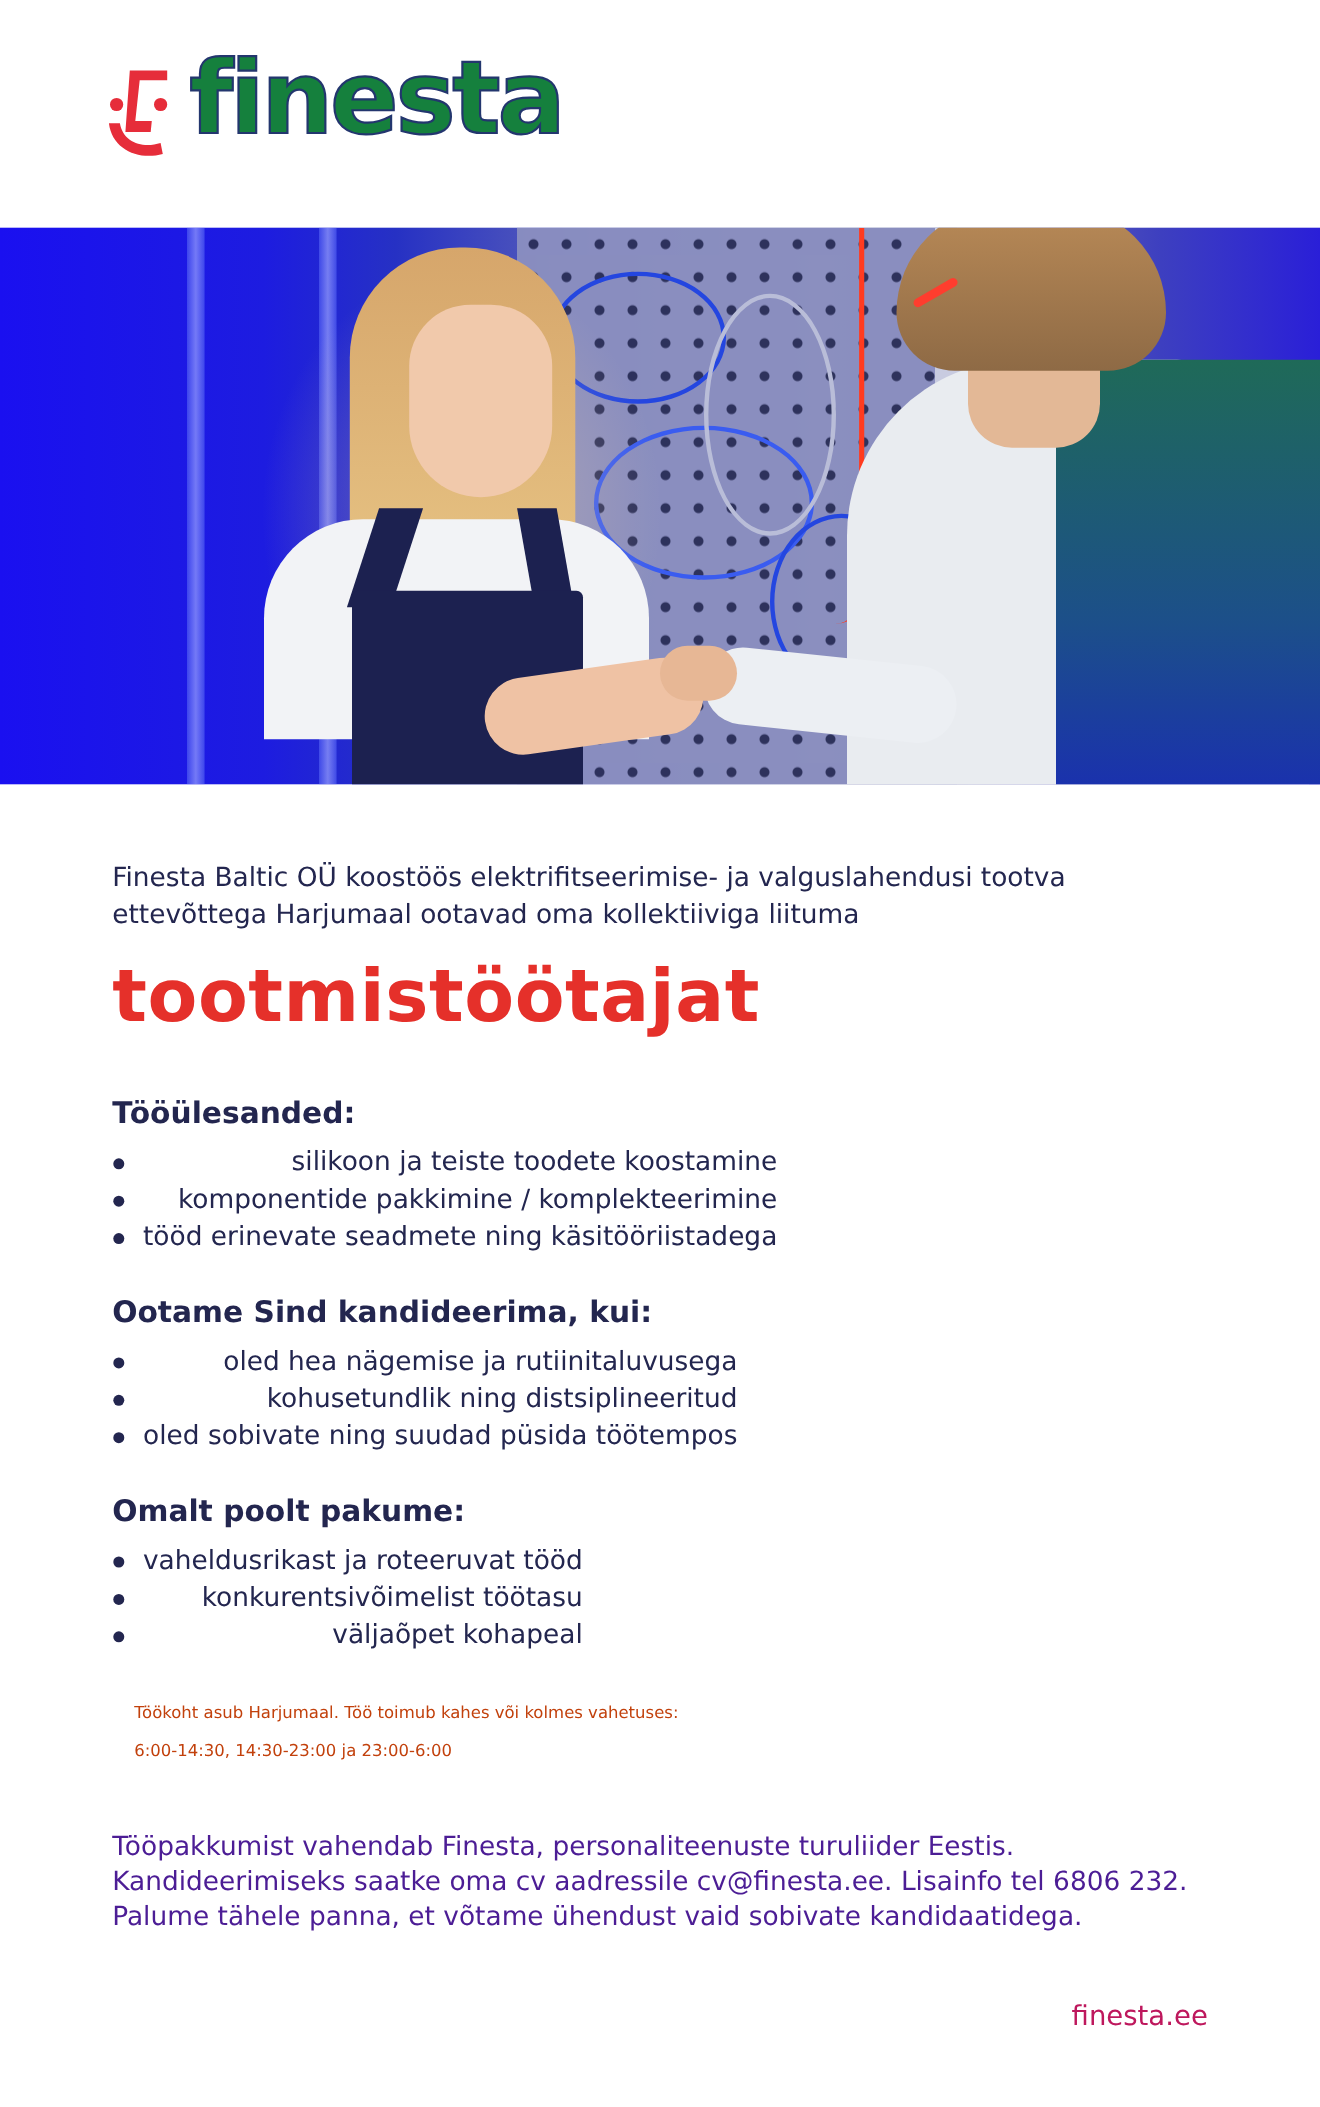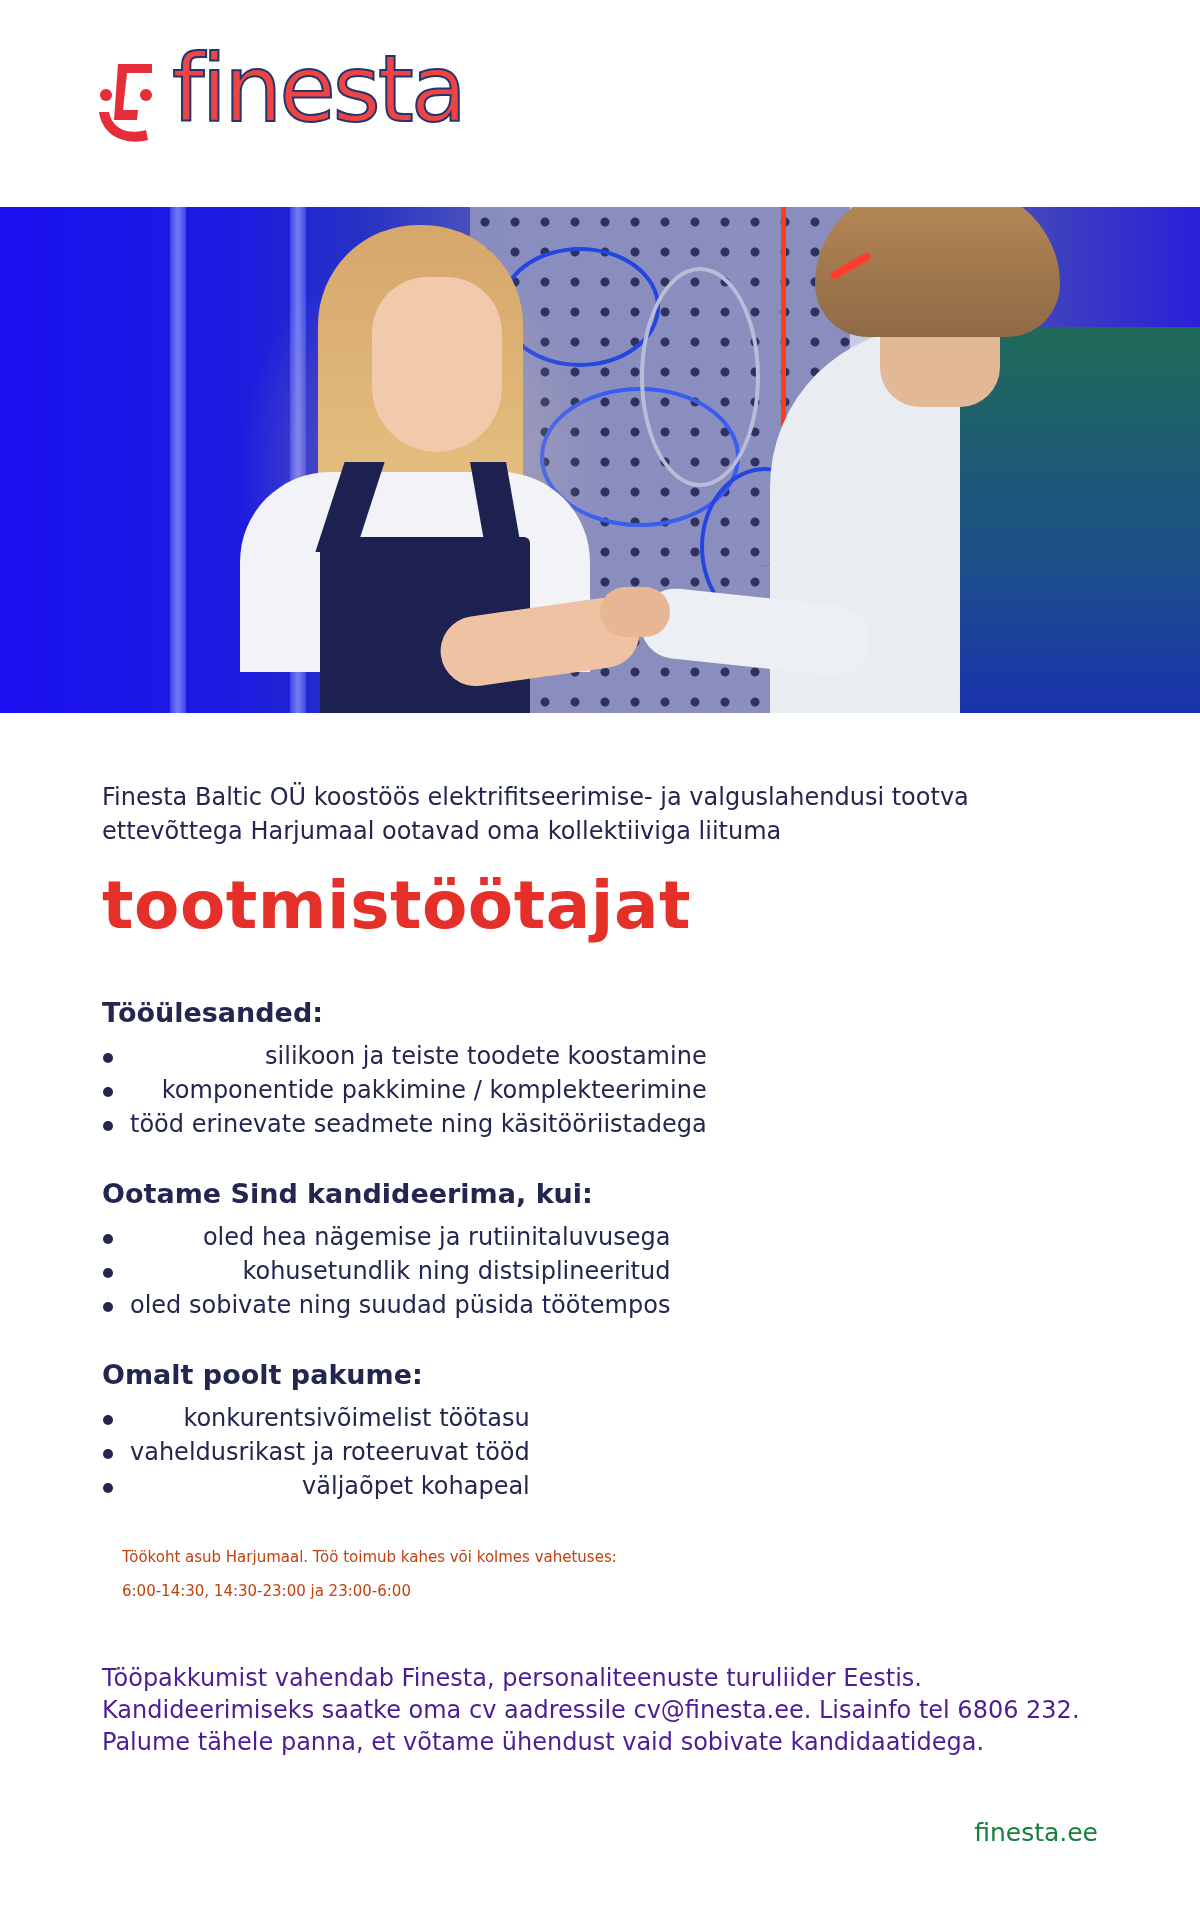--- a/index.html
+++ b/index.html
@@ -4,22 +4,22 @@
 <style>
   * { box-sizing: border-box; margin: 0; padding: 0; }
   html, body { width: 1200px; height: 1915px; background: #ffffff; overflow: hidden; }
   body { position: relative; font-family: "DejaVu Sans", "Liberation Sans", sans-serif; color: #23264f; }
 
   
   .logo { position: absolute; left: 96px; top: 58px; width: 390px; height: 92px; }
   .logo-mark { position: absolute; left: 0; top: 2px; width: 62px; height: 86px; }
   .logo-word {
     position: absolute; left: 76px; top: -14px;
-    font-family: "DejaVu Sans", sans-serif; font-size: 92px; font-weight: normal;
-    letter-spacing: -3px; color: #ef4444; line-height: 1;
+    font-family: "DejaVu Sans", sans-serif; font-size: 92px; font-weight: bold;
+    letter-spacing: -3px; color: #15803d; line-height: 1;
     -webkit-text-stroke: 2px #23366e;
   }
 
   
   .hero { position: absolute; left: 0; top: 207px; width: 1200px; height: 506px; overflow: hidden;
           background: linear-gradient(90deg, #1a10f0 0%, #1d1ce0 20%, #2631c4 30%, #5d63b8 45%, #7a7fb4 62%, #6f74ad 72%, #3d3fc0 88%, #2a1fd8 100%); }
   .hero .glow { position: absolute; left: 0; top: 0; width: 100%; height: 100%;
           background: radial-gradient(ellipse 260px 320px at 420px 260px, rgba(255,220,160,0.35), rgba(255,220,160,0) 70%); }
   .hero .pole { position: absolute; top: 0; width: 16px; height: 506px; background: linear-gradient(90deg, #4b58f0, #9aa3ff, #4b58f0); opacity: .7; }
   .hero .panel { position: absolute; left: 470px; top: 0; width: 400px; height: 506px;
@@ -55,21 +55,21 @@
   .bullets li { position: relative; padding-left: 28px; }
   .bullets li .dot { position: absolute; left: 1px; top: 14px; width: 10px; height: 10px; border-radius: 50%; background: #23264f; }
   .s1-title { top: 996px; }
   .s1-list  { top: 1039px; }
   .s2-title { top: 1177px; }
   .s2-list  { top: 1220px; }
   .s3-title { top: 1358px; }
   .s3-list  { top: 1401px; }
   .work-info { top: 1540px; font-size: 15px; line-height: 34px; color: #c2410c; margin-left: 20px; }
   .footer-note { top: 1662px; font-size: 24px; line-height: 32px; color: #4c1d95; }
-  .site-link { position: absolute; right: 102px; top: 1818px; font-size: 25px; color: #15803d; text-decoration: none; }
+  .site-link { position: absolute; right: 102px; top: 1818px; font-size: 25px; color: #be185d; text-decoration: none; }
 </style>
 </head>
 <body>
 
 <div class="logo">
   <svg class="logo-mark" viewBox="0 0 62 86">
     <path d="M22 4 H56 V13 H31 L27 50 H42 L41 60 H18 L22 4 Z" fill="#e62d3a"></path>
     <circle cx="10" cy="35" r="6" fill="#e62d3a"></circle>
     <circle cx="50" cy="35" r="6" fill="#e62d3a"></circle>
     <path d="M3 52 C 6 76, 30 86, 52 80 L 50 70 C 34 75, 16 70, 13 52 Z" fill="#e62d3a"></path>
@@ -122,22 +122,22 @@
 
 <h2 class="text section-title s2-title">Ootame Sind kandideerima, kui:</h2>
 <ul class="text bullets s2-list">
   <li><span class="dot"></span><span>oled hea nägemise ja rutiinitaluvusega</span></li>
   <li><span class="dot"></span><span>kohusetundlik ning distsiplineeritud</span></li>
   <li><span class="dot"></span><span>oled sobivate ning suudad püsida töötempos</span></li>
 </ul>
 
 <h2 class="text section-title s3-title">Omalt poolt pakume:</h2>
 <ul class="text bullets s3-list">
+  <li><span class="dot"></span><span>vaheldusrikast ja roteeruvat tööd</span></li>
   <li><span class="dot"></span><span>konkurentsivõimelist töötasu</span></li>
-  <li><span class="dot"></span><span>vaheldusrikast ja roteeruvat tööd</span></li>
   <li><span class="dot"></span><span>väljaõpet kohapeal</span></li>
 </ul>
 
 <div class="text work-info">
   <div>Töökoht asub Harjumaal. Töö toimub kahes või kolmes vahetuses:</div>
   <div>6:00-14:30, 14:30-23:00 ja 23:00-6:00</div>
 </div>
 
 <div class="text footer-note">
   <div>Tööpakkumist vahendab Finesta, personaliteenuste turuliider Eestis.</div>

